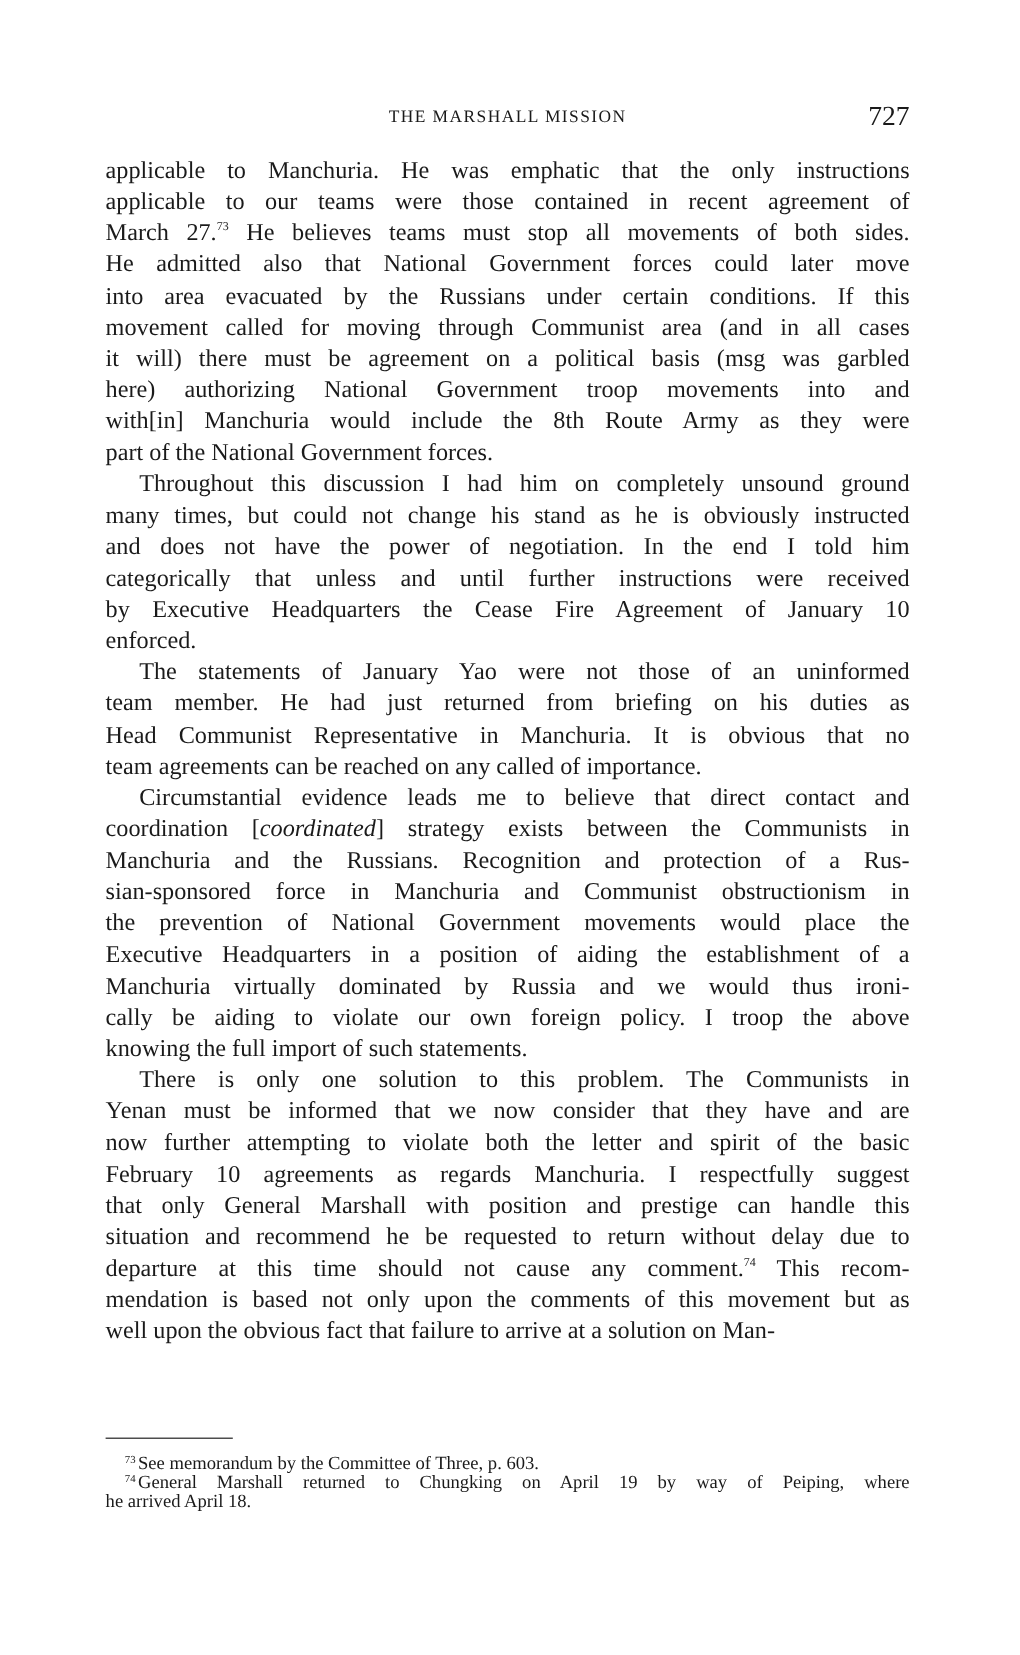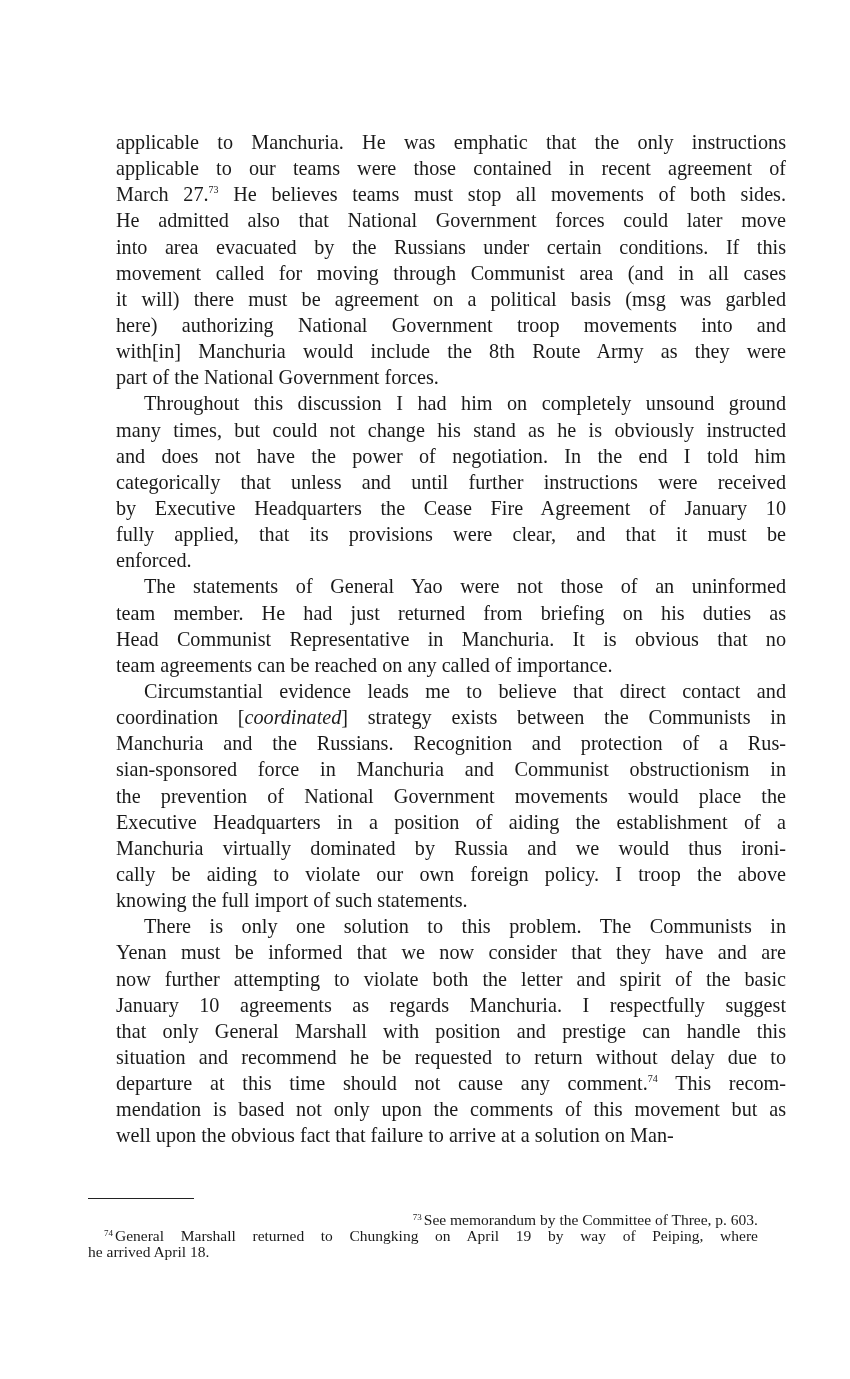--- a/index.html
+++ b/index.html
@@ -3,86 +3,89 @@
 <meta charset="utf-8">
 <style>
   html, body { margin: 0; padding: 0; background: #ffffff; }
   body { width: 850px; height: 1379px; position: relative; overflow: hidden;
          font-family: "Liberation Serif", "DejaVu Serif", serif; color: #1a1a1a; }
   .page { position: absolute; left: 0; top: 0; width: 850px; height: 1379px; }
   .running-head { position: absolute; top: 84px; left: 88px; width: 670px; height: 28px; }
   .running-title { position: absolute; left: 0; right: 0; text-align: center; top: 6px;
          font-size: 14.5px; letter-spacing: 1.2px; }
   .page-number { position: absolute; right: 0; top: 0; font-size: 23px; }
-  .body-text { position: absolute; top: 129px; left: 88px; width: 670px; margin-left: 28px; }
+  .body-text { position: absolute; top: 129px; left: 88px; width: 670px; }
   .line { display: block; height: 26.15px; line-height: 26.15px; font-size: 20.2px;
           text-align: justify; text-align-last: justify; white-space: nowrap; overflow: visible; }
   .line.last { text-align-last: left; }
   .line.indent { text-indent: 14px; }
   .line .j { display: inline-block; width: 100%; text-align: justify; text-align-last: justify; white-space: normal; }
   .line.last .j { text-align-last: left; }
   sup.fn { font-size: 10px; vertical-align: 8px; line-height: 0; }
   .footnote-rule { position: absolute; left: 88px; top: 1198px; width: 106px; height: 0;
          border-top: 1.5px solid #222; }
   .footnotes { position: absolute; left: 88px; top: 1212px; width: 670px; font-size: 15.5px; }
   .fn-line { display: block; height: 16px; line-height: 16px; white-space: nowrap; }
-  .fn-line.indent { padding-left: 16px; text-align: right; }
+  .fn-line.indent { padding-left: 16px; }
   .fn-line.just { text-align: justify; text-align-last: justify; }
   .fn-mark { font-size: 9px; vertical-align: 5px; line-height: 0; margin-right: 2px; }
 </style>
 </head>
 <body>
 
 <div class="page">
 
+  <div class="running-head">
+    <div class="running-title">THE MARSHALL MISSION</div>
+    <div class="page-number">727</div>
+  </div>
 
   <div class="body-text" id="body-text">
       <div>
         <span class="line"><span class="j">applicable to Manchuria.  He was emphatic that the only instructions</span></span>
         <span class="line"><span class="j">applicable to our teams were those contained in recent agreement of</span></span>
         <span class="line"><span class="j">March 27.<sup class="fn">73</sup>  He believes teams must stop all movements of both sides.</span></span>
         <span class="line"><span class="j">He admitted also that National Government forces could later move</span></span>
         <span class="line"><span class="j">into area evacuated by the Russians under certain conditions.  If this</span></span>
         <span class="line"><span class="j">movement called for moving through Communist area (and in all cases</span></span>
         <span class="line"><span class="j">it will) there must be agreement on a political basis (msg was garbled</span></span>
         <span class="line"><span class="j">here) authorizing National Government troop movements into and</span></span>
         <span class="line"><span class="j">with[in] Manchuria would include the 8th Route Army as they were</span></span>
         <span class="line last"><span class="j">part of the National Government forces.</span></span>
       </div>
       <div>
         <span class="line indent"><span class="j" style="width: calc(100% - 14px);">Throughout this discussion I had him on completely unsound ground</span></span>
         <span class="line"><span class="j">many times, but could not change his stand as he is obviously instructed</span></span>
         <span class="line"><span class="j">and does not have the power of negotiation.  In the end I told him</span></span>
         <span class="line"><span class="j">categorically that unless and until further instructions were received</span></span>
         <span class="line"><span class="j">by Executive Headquarters the Cease Fire Agreement of January 10</span></span>
-        <span class="line"><span class="j">fully applied, that its provisions were clear, and that it must be</span></span>
         <span class="line last"><span class="j">enforced.</span></span>
       </div>
       <div>
-        <span class="line indent"><span class="j" style="width: calc(100% - 14px);">The statements of General Yao were not those of an uninformed</span></span>
+        <span class="line indent"><span class="j" style="width: calc(100% - 14px);">The statements of January Yao were not those of an uninformed</span></span>
         <span class="line"><span class="j">team member.  He had just returned from briefing on his duties as</span></span>
         <span class="line"><span class="j">Head Communist Representative in Manchuria.  It is obvious that no</span></span>
         <span class="line last"><span class="j">team agreements can be reached on any called of importance.</span></span>
       </div>
       <div>
         <span class="line indent"><span class="j" style="width: calc(100% - 14px);">Circumstantial evidence leads me to believe that direct contact and</span></span>
         <span class="line"><span class="j">coordination [<i>coordinated</i>] strategy exists between the Communists in</span></span>
         <span class="line"><span class="j">Manchuria and the Russians.  Recognition and protection of a Rus-</span></span>
         <span class="line"><span class="j">sian-sponsored force in Manchuria and Communist obstructionism in</span></span>
         <span class="line"><span class="j">the prevention of National Government movements would place the</span></span>
         <span class="line"><span class="j">Executive Headquarters in a position of aiding the establishment of a</span></span>
         <span class="line"><span class="j">Manchuria virtually dominated by Russia and we would thus ironi-</span></span>
         <span class="line"><span class="j">cally be aiding to violate our own foreign policy.  I troop the above</span></span>
         <span class="line last"><span class="j">knowing the full import of such statements.</span></span>
       </div>
       <div>
         <span class="line indent"><span class="j" style="width: calc(100% - 14px);">There is only one solution to this problem.  The Communists in</span></span>
         <span class="line"><span class="j">Yenan must be informed that we now consider that they have and are</span></span>
         <span class="line"><span class="j">now further attempting to violate both the letter and spirit of the basic</span></span>
-        <span class="line"><span class="j">January 10 agreements as regards Manchuria.  I respectfully suggest</span></span>
+        <span class="line"><span class="j">February 10 agreements as regards Manchuria.  I respectfully suggest</span></span>
         <span class="line"><span class="j">that only General Marshall with position and prestige can handle this</span></span>
         <span class="line"><span class="j">situation and recommend he be requested to return without delay due to</span></span>
         <span class="line"><span class="j">departure at this time should not cause any comment.<sup class="fn">74</sup>  This recom-</span></span>
         <span class="line"><span class="j">mendation is based not only upon the comments of this movement but as</span></span>
         <span class="line last"><span class="j">well upon the obvious fact that failure to arrive at a solution on Man-</span></span>
       </div>
     </div>
 
   <div class="footnote-rule"></div>
 

